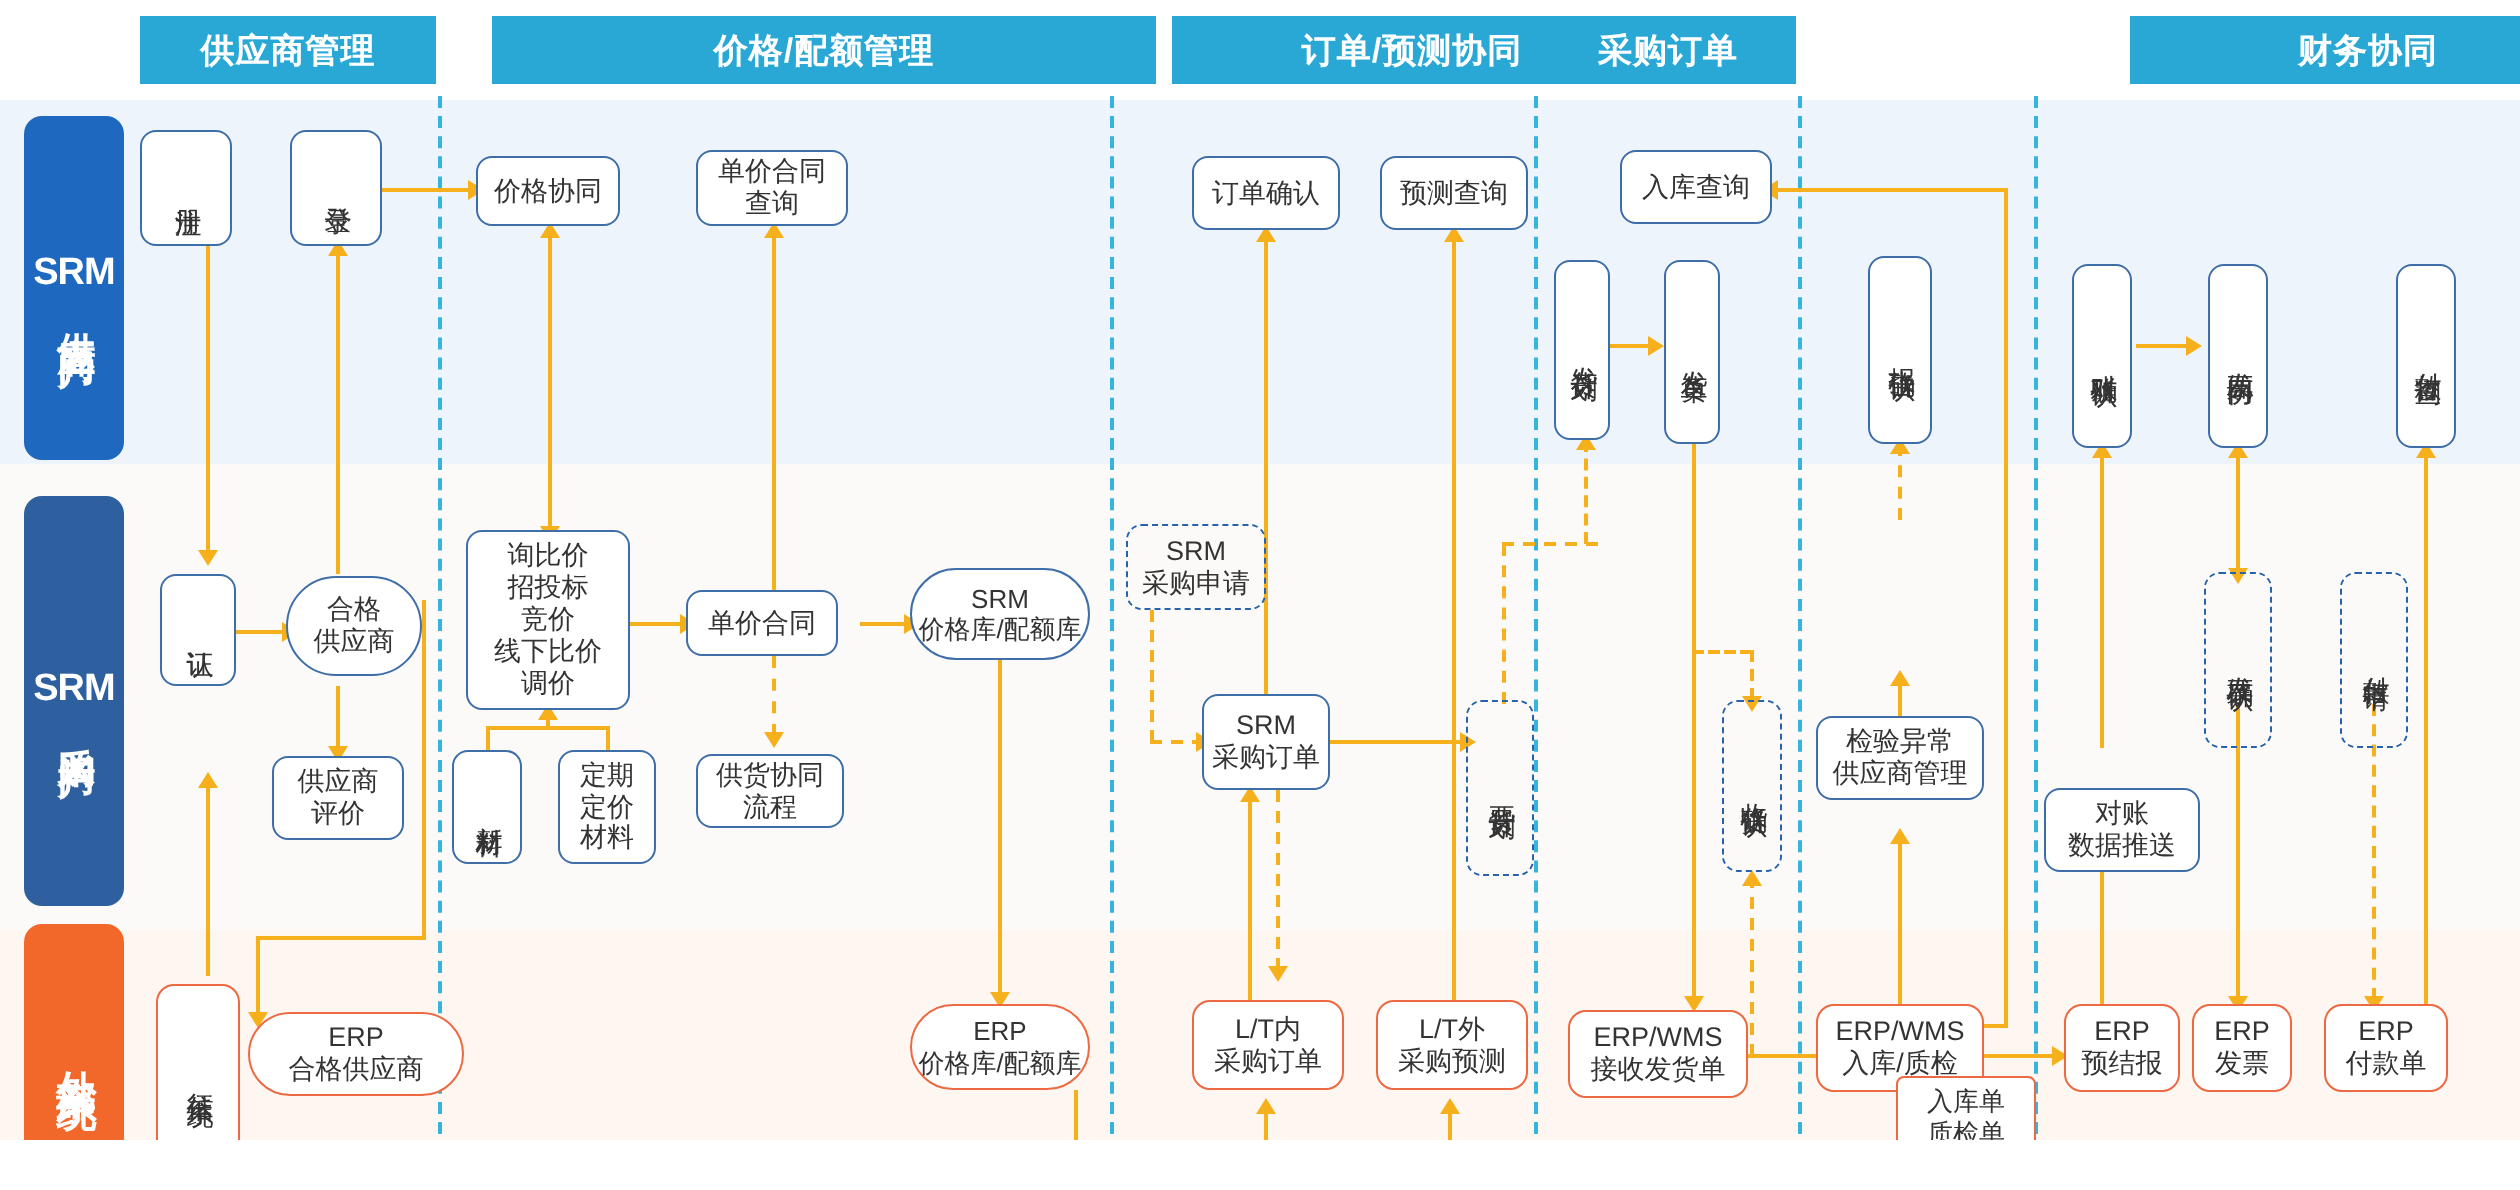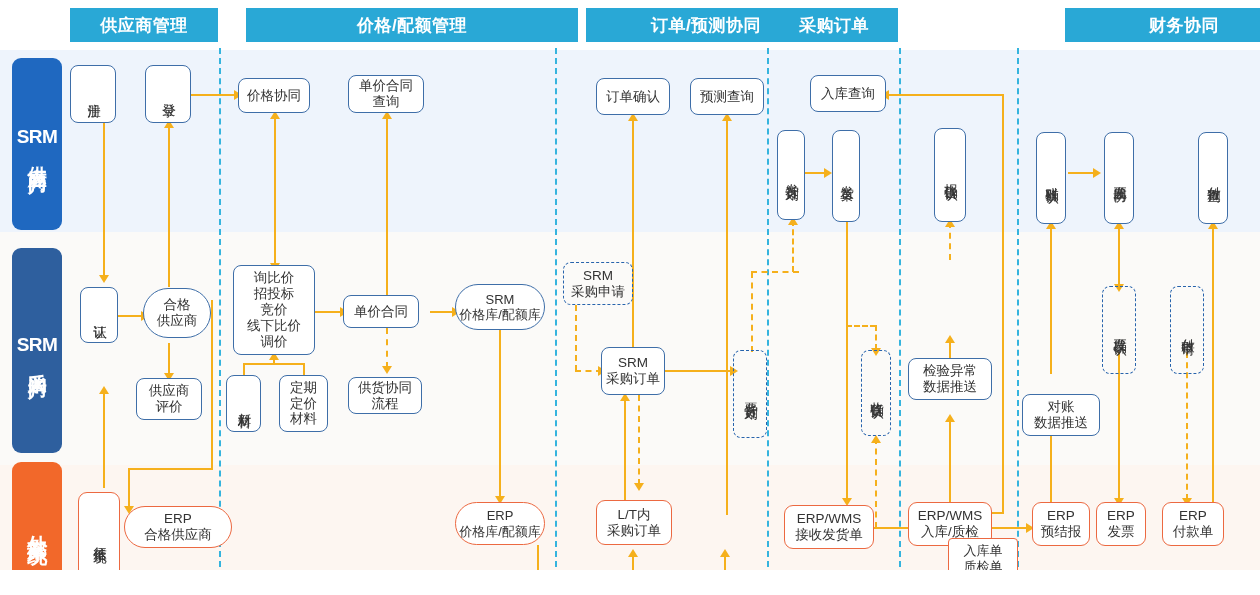--- a/index.html
+++ b/index.html
@@ -286,20 +286,24 @@
 
   <div class="node n-dash" style="left:733px;top:350px;width:34px;height:88px;">
     <span class="vtext">要货计划</span>
   </div>
 
   <div class="node n-erp" style="left:596px;top:500px;width:76px;height:45px;white-space:pre-line;">
     <span>L/T内
 采购订单</span>
   </div>
 
+  <div class="node n-erp" style="left:688px;top:500px;width:76px;height:45px;white-space:pre-line;">
+    <span>L/T外
+采购预测</span>
+  </div>
 
   <div class="ln lnh" style="left:805px;top:172px;width:22px;"></div>
   <div class="ar ar-r" style="left:824px;top:168px;"></div>
 
   <div class="dv" style="left:792px;top:220px;height:52px;"></div>
   <div class="ar ar-u" style="left:788px;top:217px;"></div>
 
   <div class="ln lnv" style="left:846px;top:222px;height:278px;"></div>
   <div class="ar ar-d" style="left:842px;top:498px;"></div>
 
@@ -351,21 +355,21 @@
   <div class="ln lnh" style="left:985px;top:527px;width:45px;"></div>
   <div class="ar ar-r" style="left:1026px;top:523px;"></div>
 
   <div class="node n-solid" style="left:934px;top:128px;width:32px;height:94px;">
     <span class="vtext">报告确认</span>
   </div>
 
 
   <div class="node n-solid" style="left:908px;top:358px;width:84px;height:42px;white-space:pre-line;">
     <span>检验异常
-数据推送</span>
+供应商管理</span>
   </div>
 
   <div class="node n-erp" style="left:908px;top:502px;width:84px;height:44px;white-space:pre-line;">
     <span>ERP/WMS
 入库/质检</span>
   </div>
 
   <div class="n-doc" style="left:948px;top:538px;width:70px;height:42px;white-space:pre-line;font-size:13px;">
     <span>入库单
 质检单</span>

